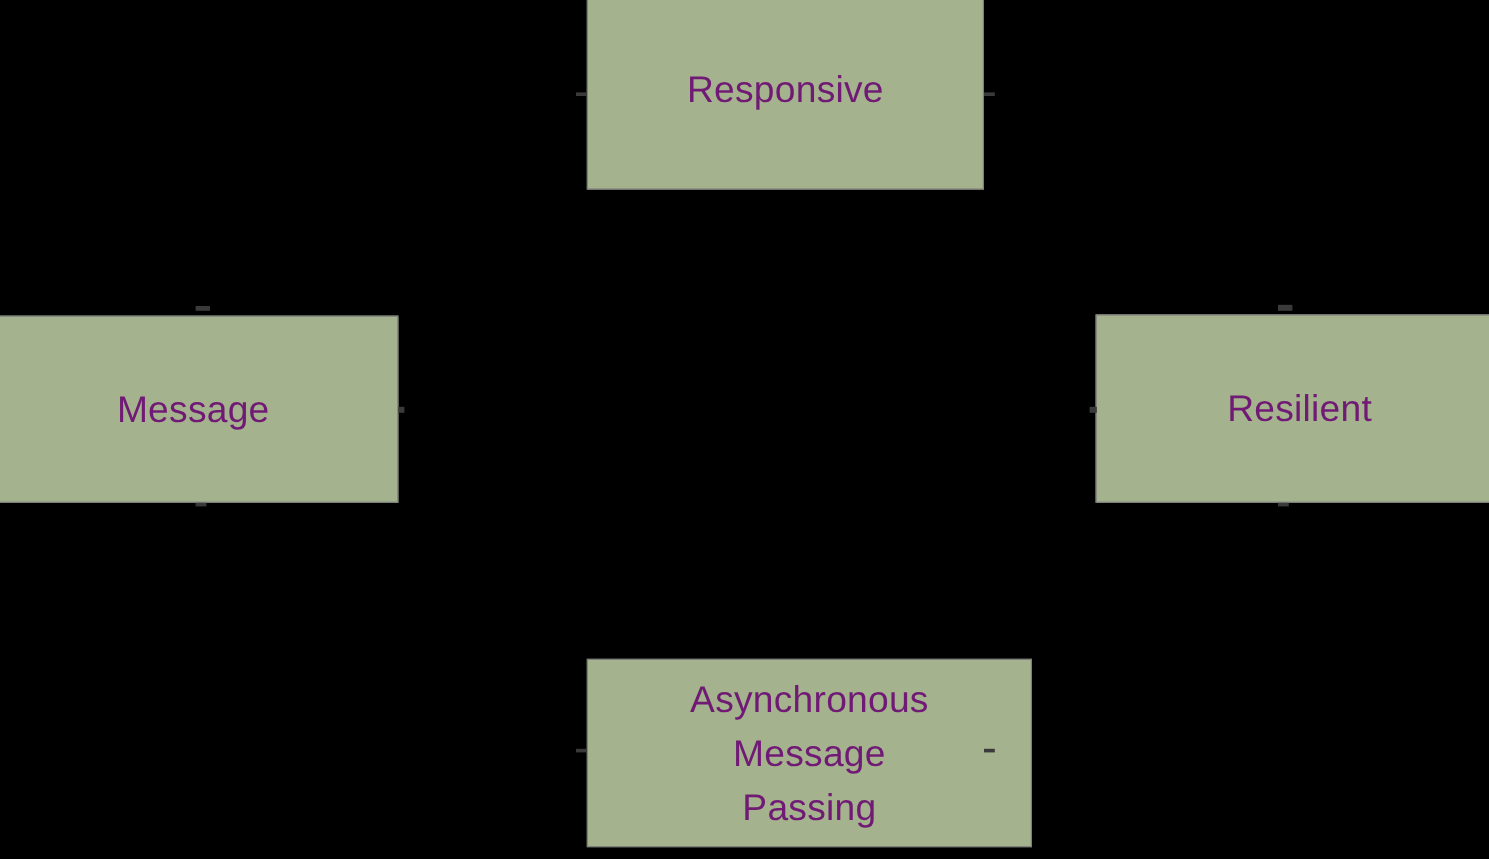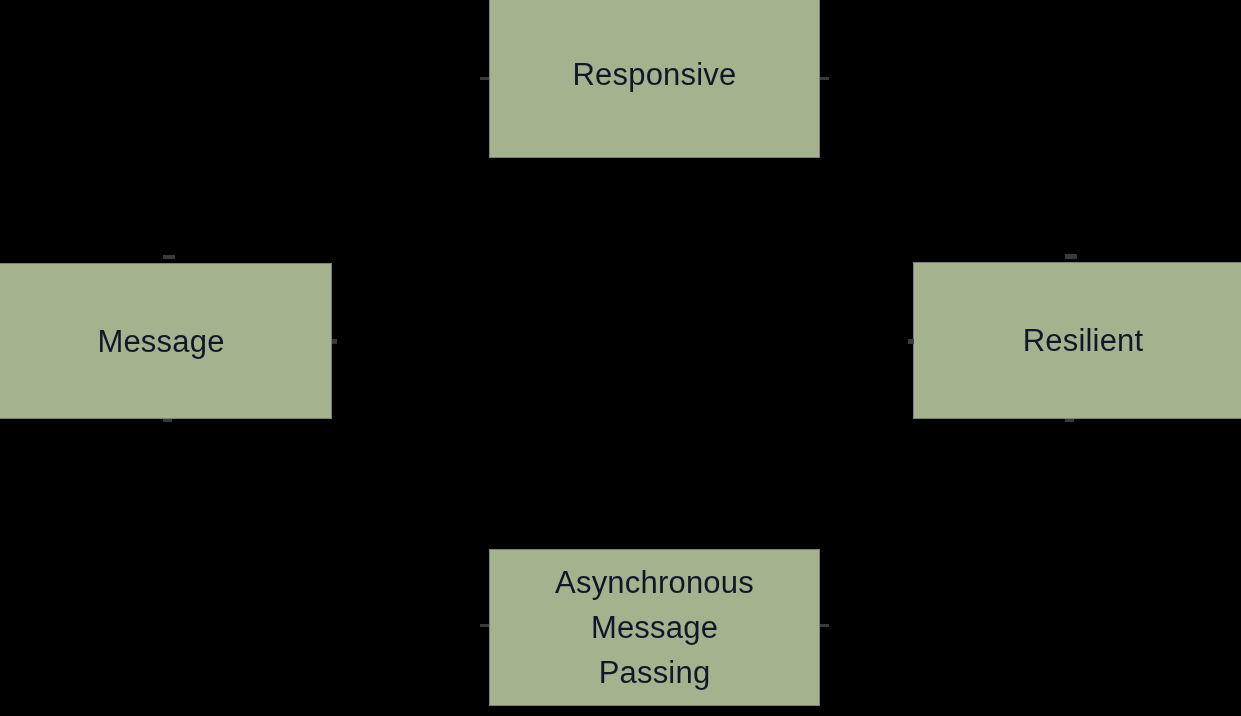--- a/index.html
+++ b/index.html
@@ -20,21 +20,21 @@
     position: absolute;
     box-sizing: border-box;
     background: #a4b38d;
     border: 1px solid #7f7f7f;
     display: flex;
     align-items: center;
     justify-content: center;
     text-align: center;
   }
   .node-label {
-    color: #0f172a;
+    color: #701a75;
     font-size: 31px;
     line-height: 45px;
     font-weight: 400;
     letter-spacing: 0.2px;
     white-space: pre-line;
     padding: 0 6px;
   }
   
   #node-responsive {
     left: 489px;
@@ -53,21 +53,21 @@
   #node-resilient {
     left: 913px;
     top: 262px;
     width: 340px;
     height: 157px;
   }
   
   #node-async {
     left: 489px;
     top: 549px;
-    width: 331px;
+    width: 371px;
     height: 157px;
   }
   
   .conn-stub {
     position: absolute;
     background: #3a3a3a;
   }
   .stub-h { width: 9px; height: 3px; }
 
   #stub-resp-left   { left: 480px; top: 77px; }

